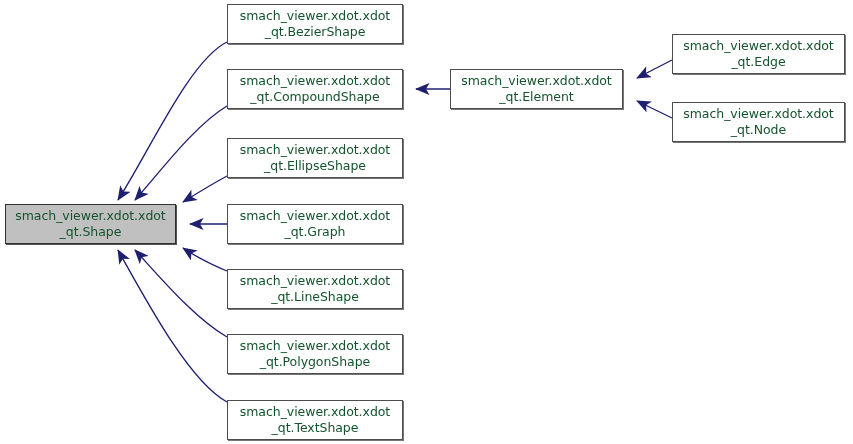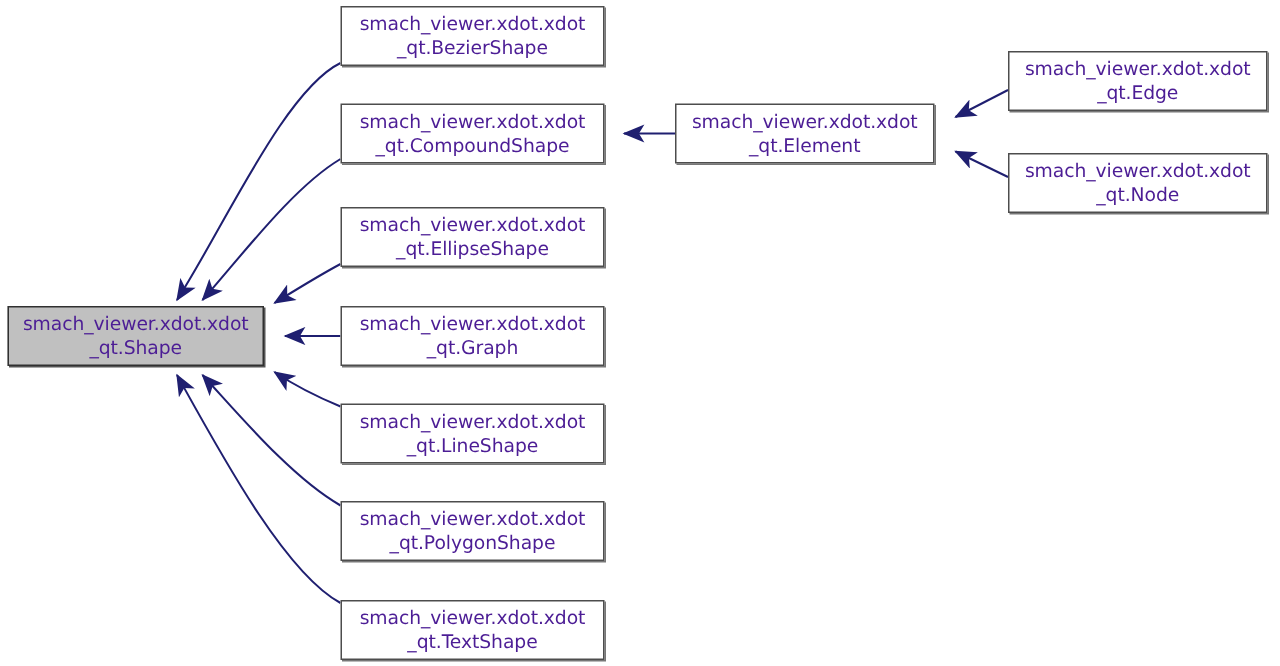--- a/index.html
+++ b/index.html
@@ -27,21 +27,21 @@
     position: absolute;
     box-sizing: border-box;
     border: 1px solid #4d4d4d;
     background: #ffffff;
     display: flex;
     align-items: center;
     justify-content: center;
     text-align: center;
     line-height: 1.28;
     font-size: 12.5px;
-    color: #4c1d95;
+    color: #14532d;
     letter-spacing: -0.05px;
     box-shadow: 1px 1px 0 0 #777777;
     white-space: pre-line;
     z-index: 2;
   }
   .node-box.root {
     background: #c0c0c0;
     border: 1px solid #303030;
     box-shadow: 1px 1px 0 0 #555555;
   }

